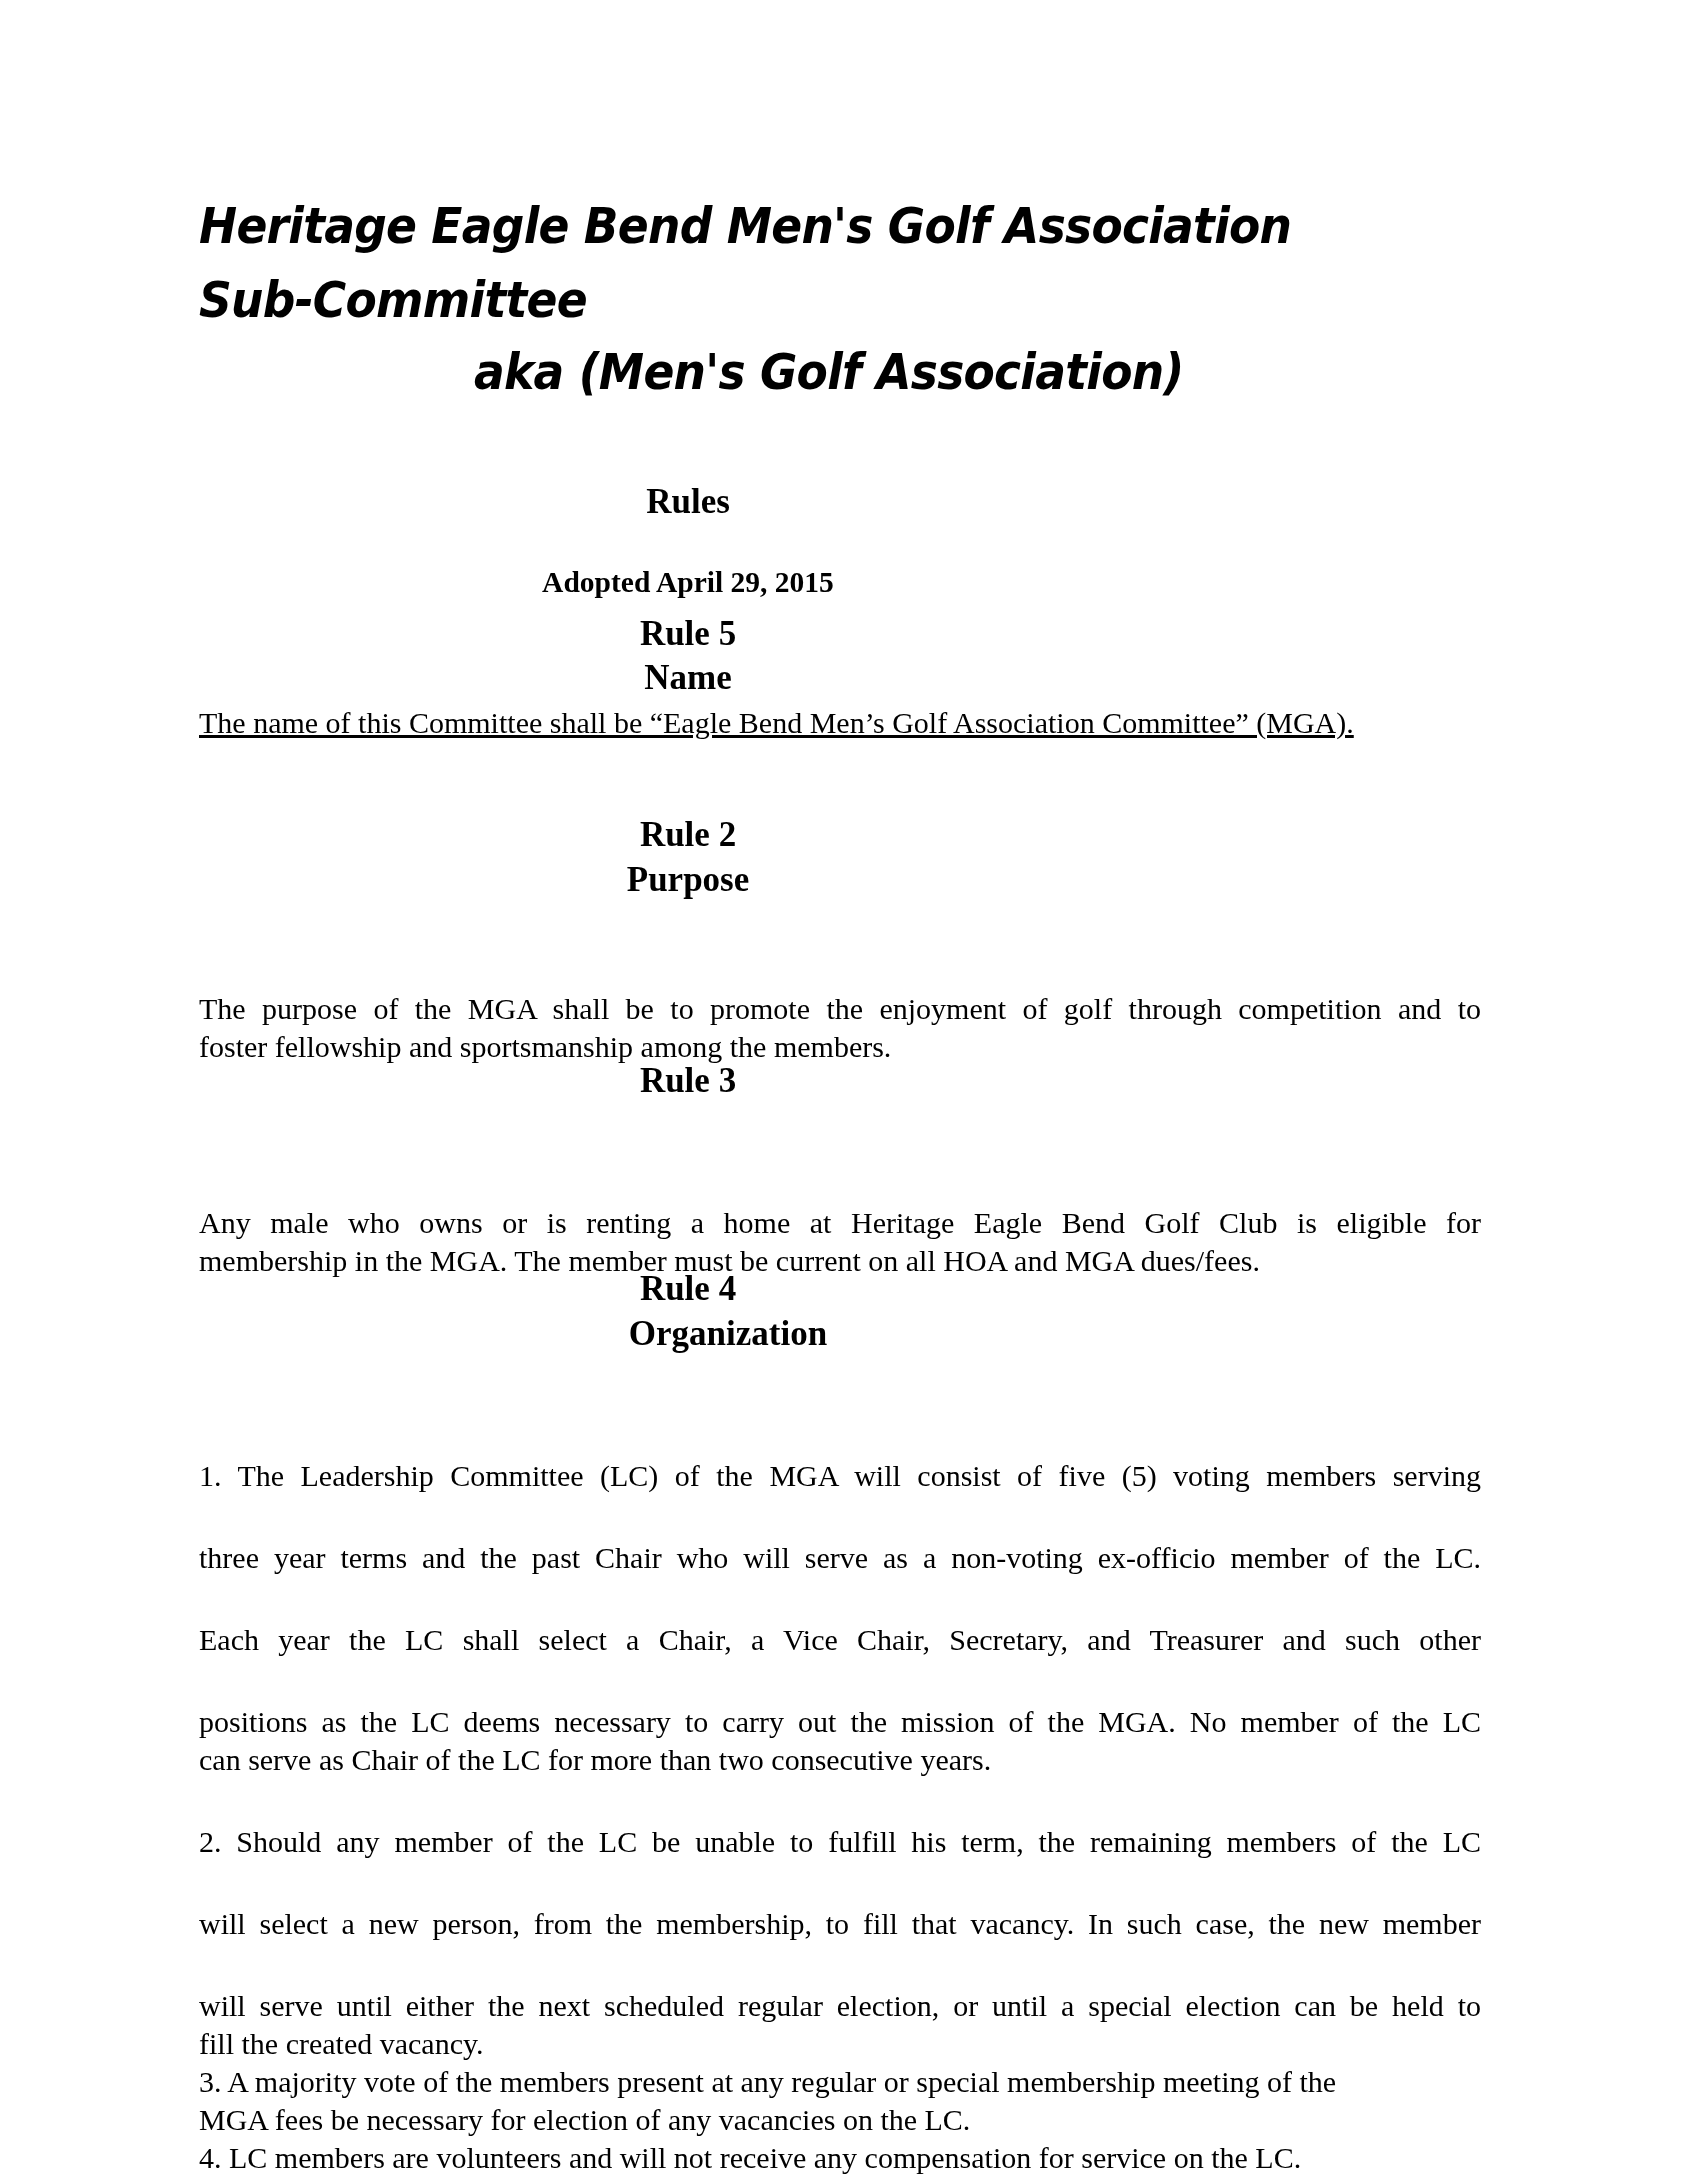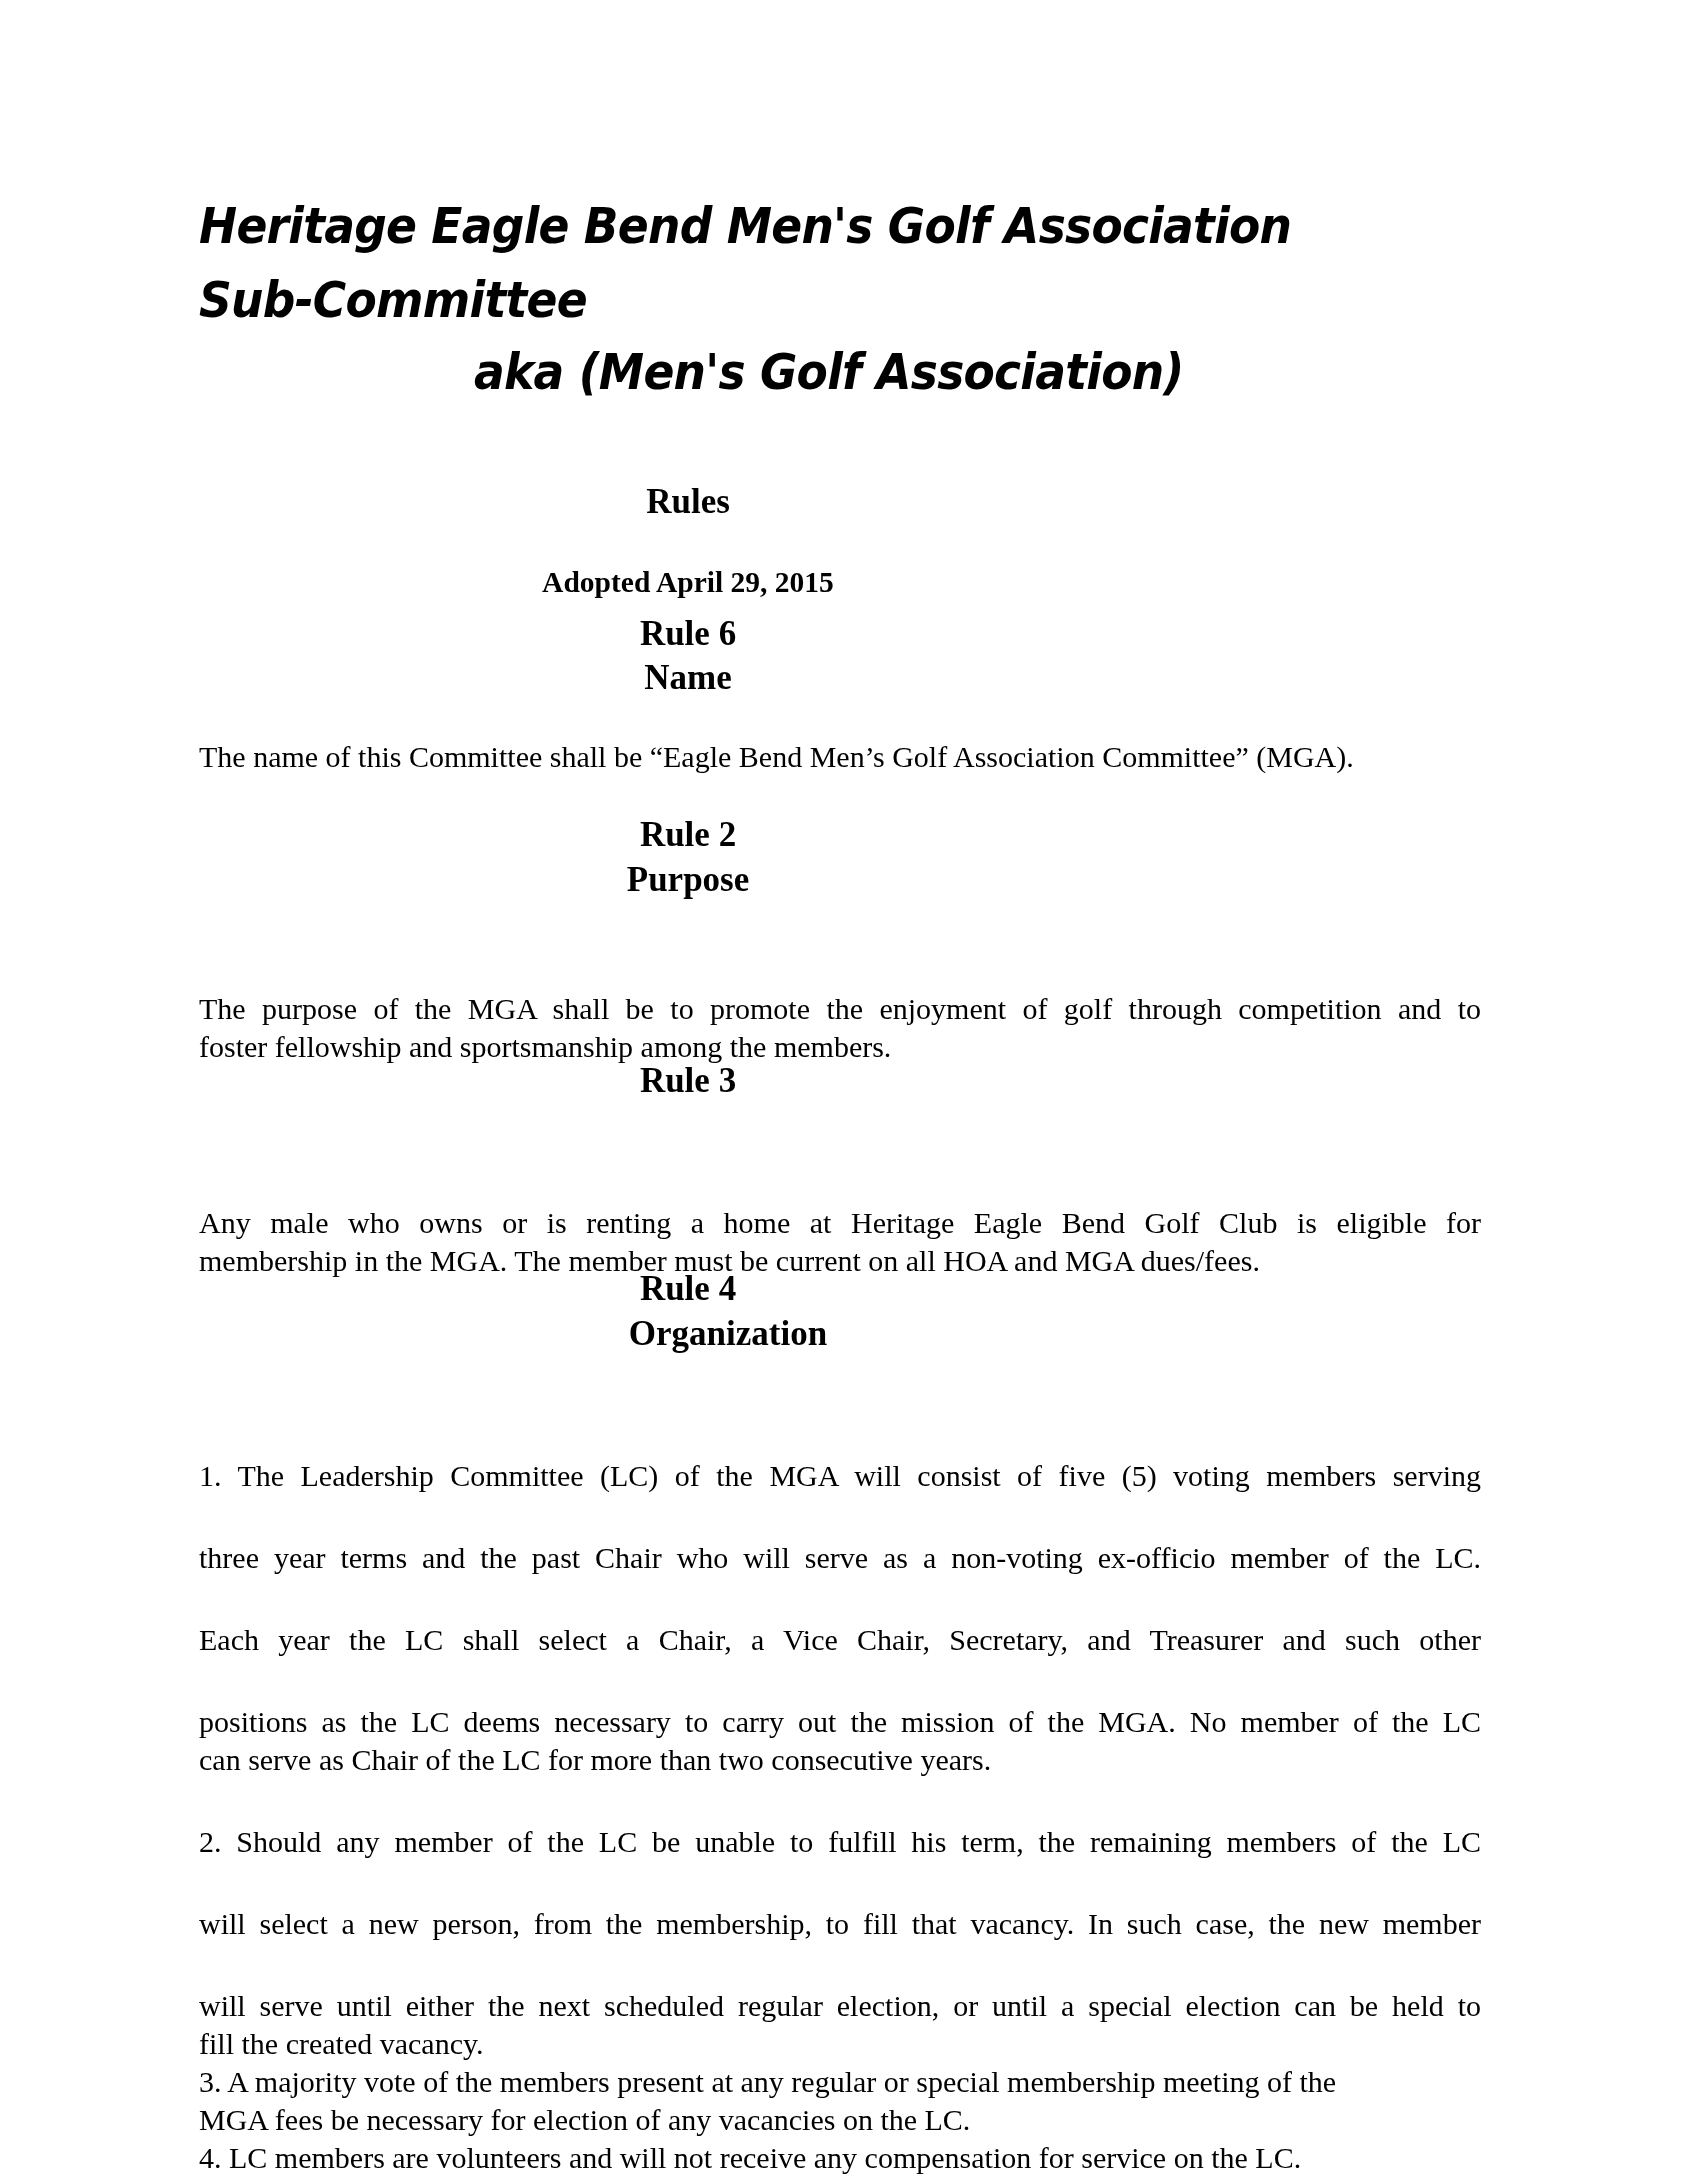--- a/index.html
+++ b/index.html
@@ -27,23 +27,23 @@
 </head>
 <body>
 
 <div class="title" style="top:202px;">Heritage Eagle Bend Men's Golf Association</div>
 <div class="title" style="top:276px;">Sub-Committee</div>
 <div class="title" style="top:348px; left:474px;">aka (Men's Golf Association)</div>
 
 <div class="center h-lg" style="top:484px;">Rules</div>
 <div class="center h-sm" style="top:528px;margin-top:40px;">Adopted April 29, 2015</div>
 
-<div class="center h-lg" style="top:616px;">Rule 6</div>
+<div class="center h-lg" style="top:616px;">Rule 5</div>
 <div class="center h-lg" style="top:660px;">Name</div>
-<div class="para" style="top:738px;">
+<div class="para" style="top:704px;text-decoration:underline;">
   <span class="line">The name of this Committee shall be “Eagle Bend Men’s Golf Association Committee” (MGA).</span>
 </div>
 
 <div class="center h-lg" style="top:817px;">Rule 2</div>
 <div class="center h-lg" style="top:862px;">Purpose</div>
 <div class="para" style="top:946px;">
   <span class="line j">The purpose of the MGA shall be to promote the enjoyment of golf through competition and to</span>
   <span class="line">foster fellowship and sportsmanship among the members.</span>
 </div>
 

